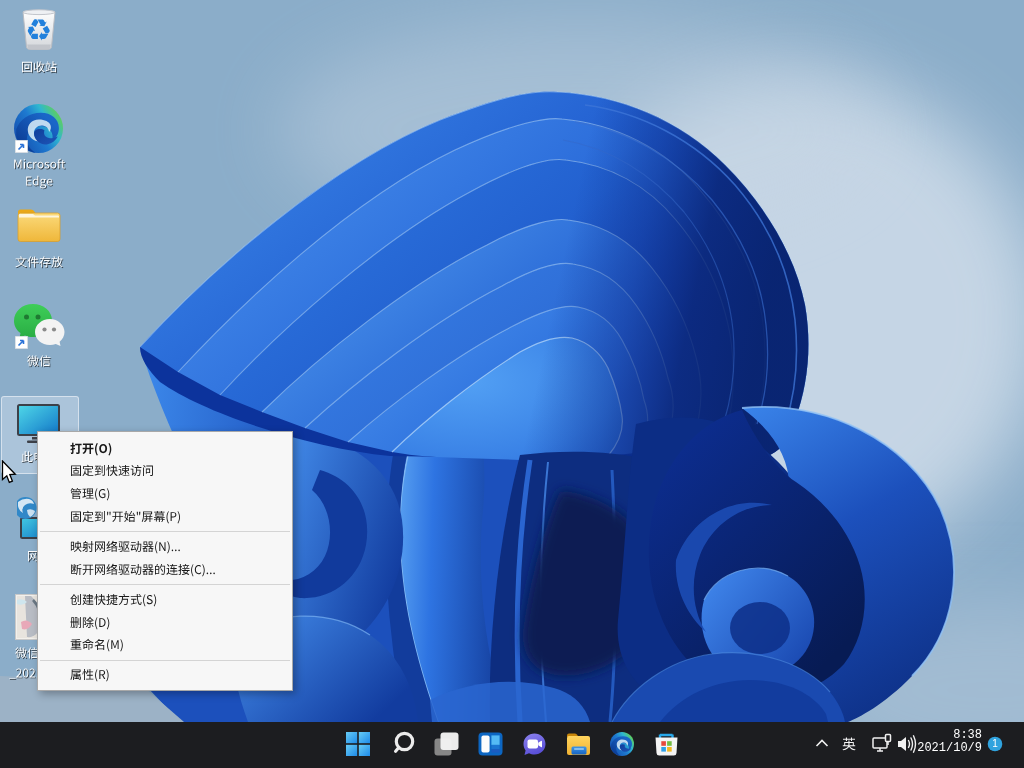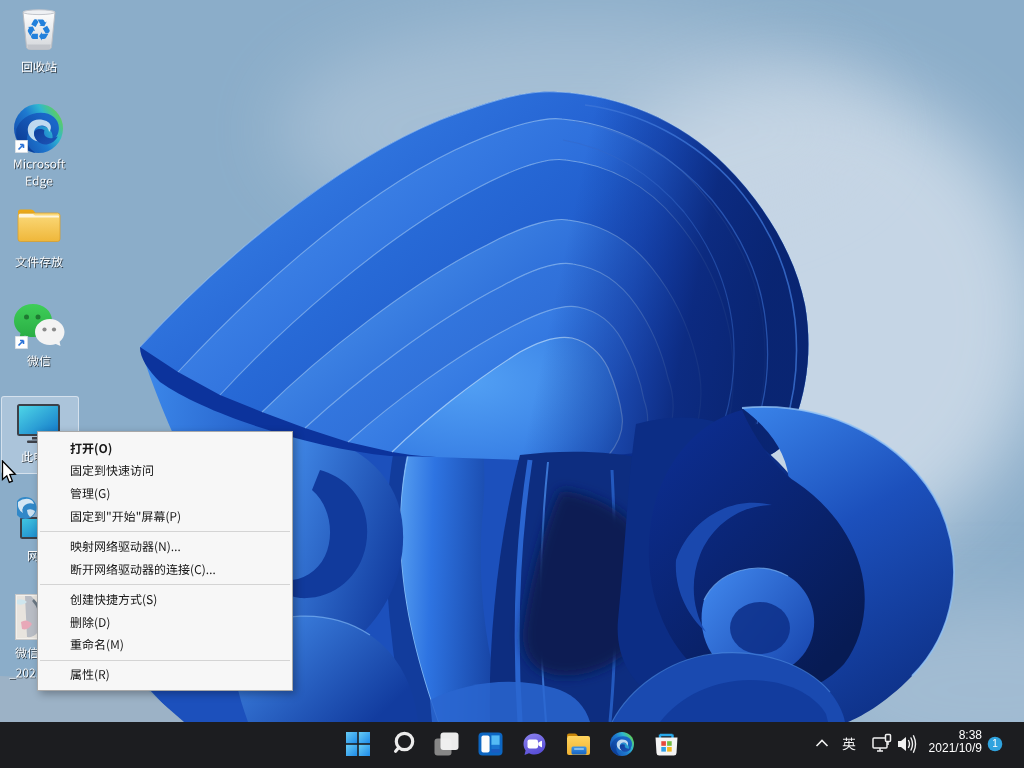--- a/index.html
+++ b/index.html
@@ -1,18 +1,18 @@
 <!DOCTYPE html>
 <html><head><meta charset="utf-8"><style>
 html,body{margin:0;padding:0;width:1024px;height:768px;overflow:hidden;font-family:"Liberation Sans",sans-serif;}
 #scr{position:relative;width:1024px;height:768px;background:#88a9c7;}
 .wall{position:absolute;left:0;top:0;}
 .abs{position:absolute;}
 #taskbar{position:absolute;left:0;top:722px;width:1024px;height:46px;background:#1c1d20;}
-.clk{position:absolute;color:#fff;font-size:12px;text-align:right;line-height:13px;}
+.clk{position:absolute;color:#fff;font-size:12px;text-align:right;line-height:13px;font-family:Liberation Mono, monospace;}
 #menu{position:absolute;left:37px;top:431px;width:256px;height:260px;background:#f7f7f7;border:1px solid #a8a8a8;box-sizing:border-box;box-shadow:3px 3px 8px rgba(0,0,0,0.3);}
 .msep{position:absolute;left:40px;width:250px;height:1px;background:#d4d4d4;}
 </style></head><body>
 <div id="scr">
 <svg class="wall" width="1024" height="722" viewBox="0 0 1024 722">
       <defs>
 <radialGradient id="bgg" cx="0.84" cy="0.38" r="0.9">
  <stop offset="0" stop-color="#c7d5e3"></stop>
           <stop offset="0.45" stop-color="#b0c5d9"></stop>
           <stop offset="1" stop-color="#85a7c6"></stop>

